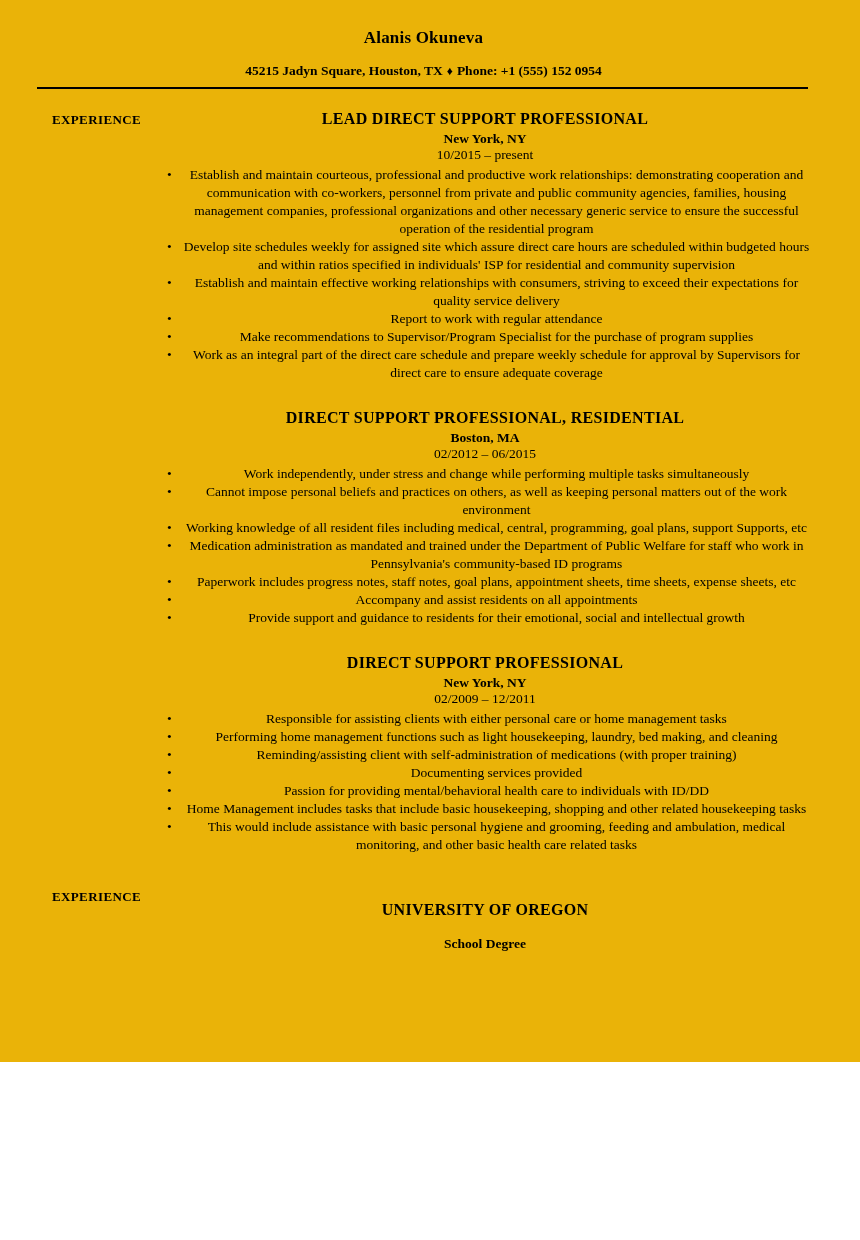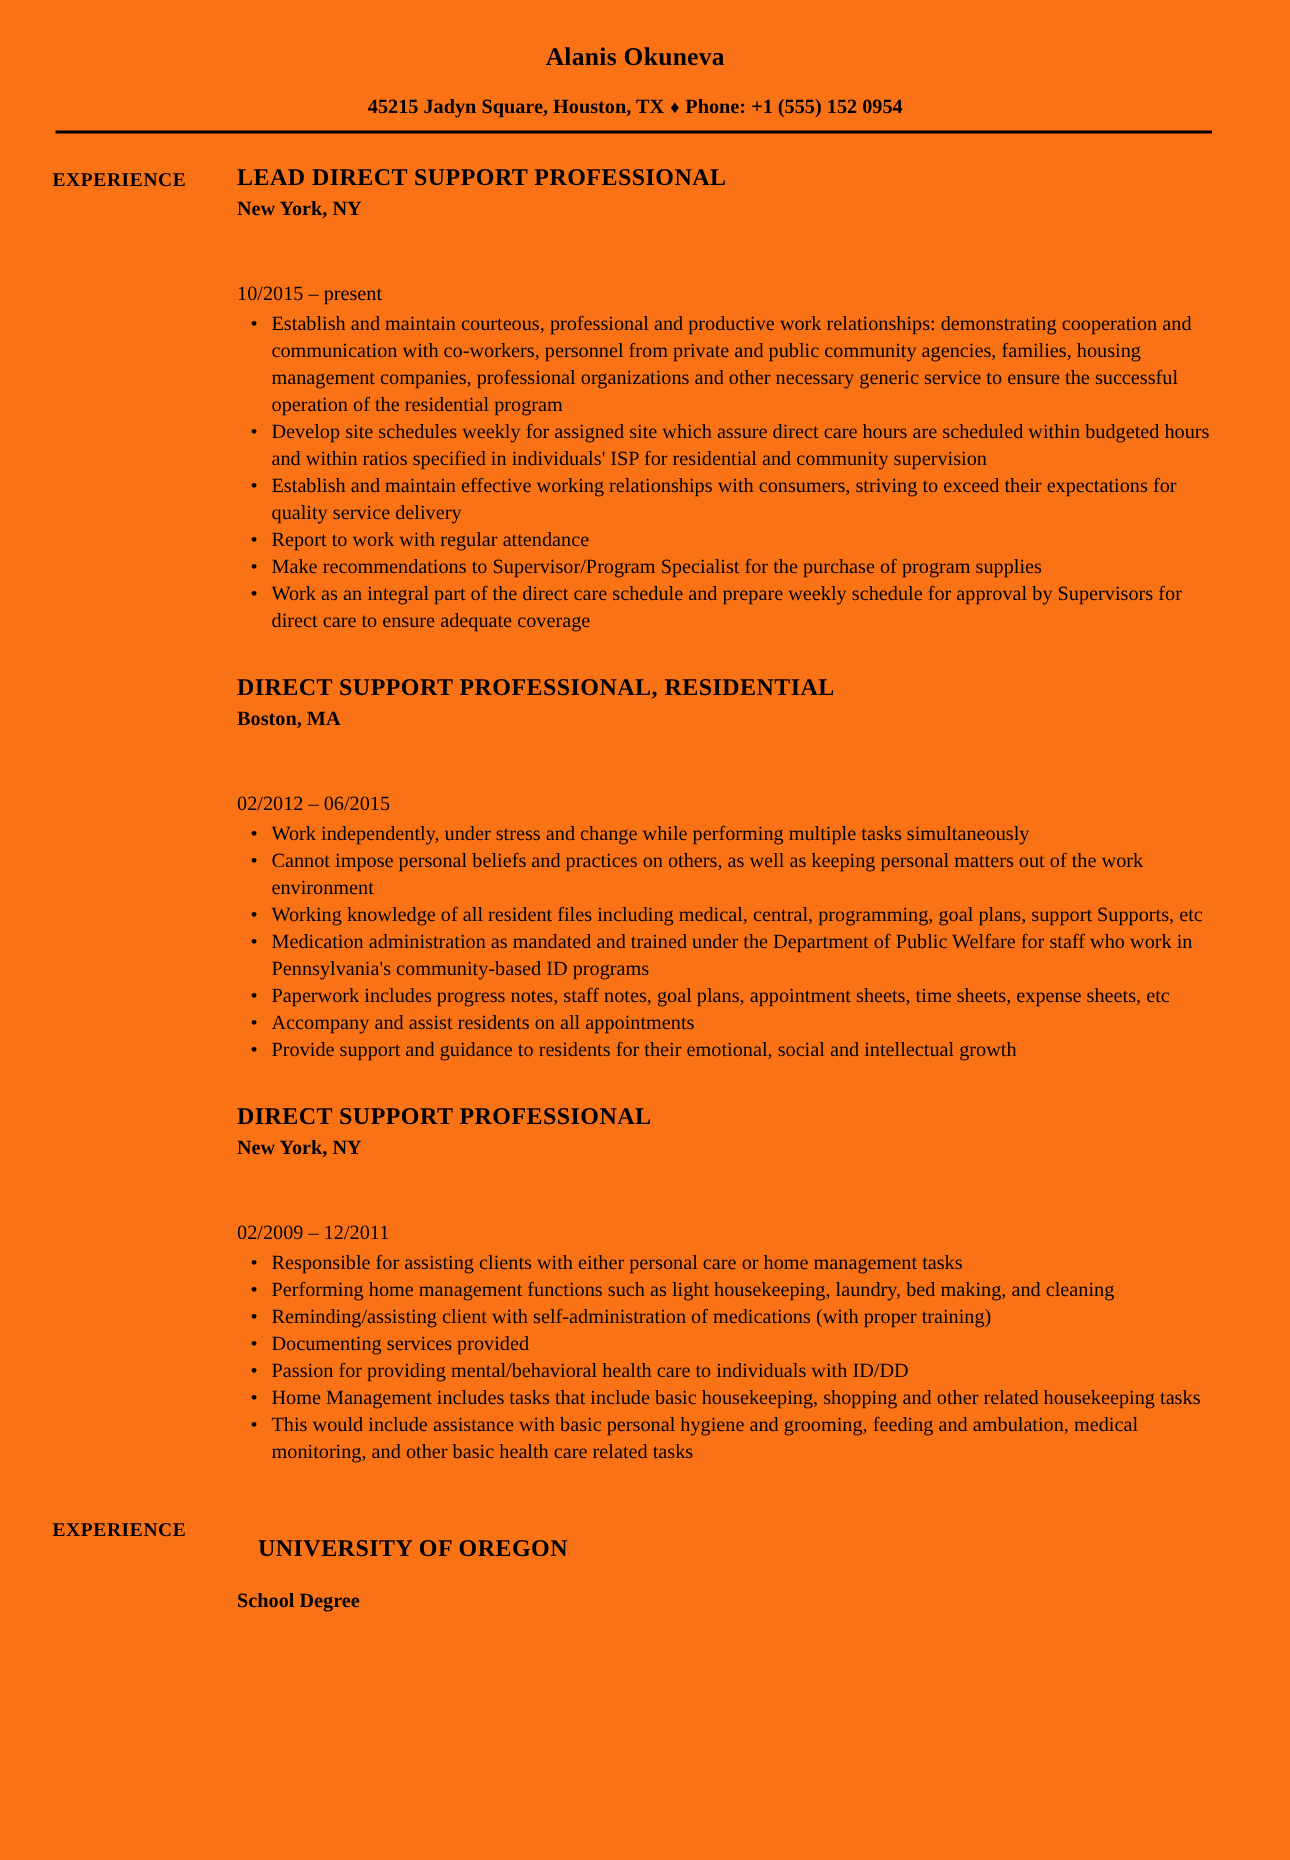--- a/index.html
+++ b/index.html
@@ -5,24 +5,24 @@
   html, body {
     margin: 0;
     padding: 0;
     background: #ffffff;
     color: #000000;
     font-family: "Liberation Serif", "DejaVu Serif", serif;
   }
   .page {
     position: relative;
     width: 860px;
-    height: 1240px;
+    height: 1062px;
     box-sizing: border-box;
     padding: 20px 48px 0 35px;
-    background: #f97316;
+    background: #eab308;
     overflow: hidden;
   }
   .doc-header { text-align: center; }
   .person-name {
     font-size: 17px;
     font-weight: bold;
     margin: 8px 0 0 0;
     line-height: 20px;
     letter-spacing: 0.2px;
   }
@@ -32,21 +32,21 @@
     margin: 15px 0 0 0;
     line-height: 16px;
   }
   .contact-line .sep { padding: 0 4px; font-size: 12px; }
   .header-divider {
     border: none;
     border-top: 2.5px solid #000000;
     margin: 8px 0 0 2px;
     width: 771px;
   }
-  .section { display: flex; align-items: flex-start; }
+  .section { display: flex; align-items: flex-start; text-align: center; }
   .section.experience { margin-top: 20px; }
   .section.education { margin-top: 32px; }
   .side-label {
     width: 123px;
     flex-shrink: 0;
     font-size: 13px;
     font-weight: bold;
     letter-spacing: 0.4px;
     line-height: 19px;
     padding-top: 1px;
@@ -63,21 +63,21 @@
     font-weight: bold;
     letter-spacing: 0.3px;
     margin: 0;
     line-height: 19px;
   }
   .job-location {
     font-weight: bold;
     line-height: 17px;
     margin-top: 2px;
   }
-  .job-dates { line-height: 16px; margin-top: 41px; }
+  .job-dates { line-height: 16px; }
   ul.bullets {
     list-style: none;
     margin: 3px 0 0 0;
     padding: 0 0 0 9px;
   }
   ul.bullets li {
     position: relative;
     padding-left: 14px;
   }
   ul.bullets li::before {

